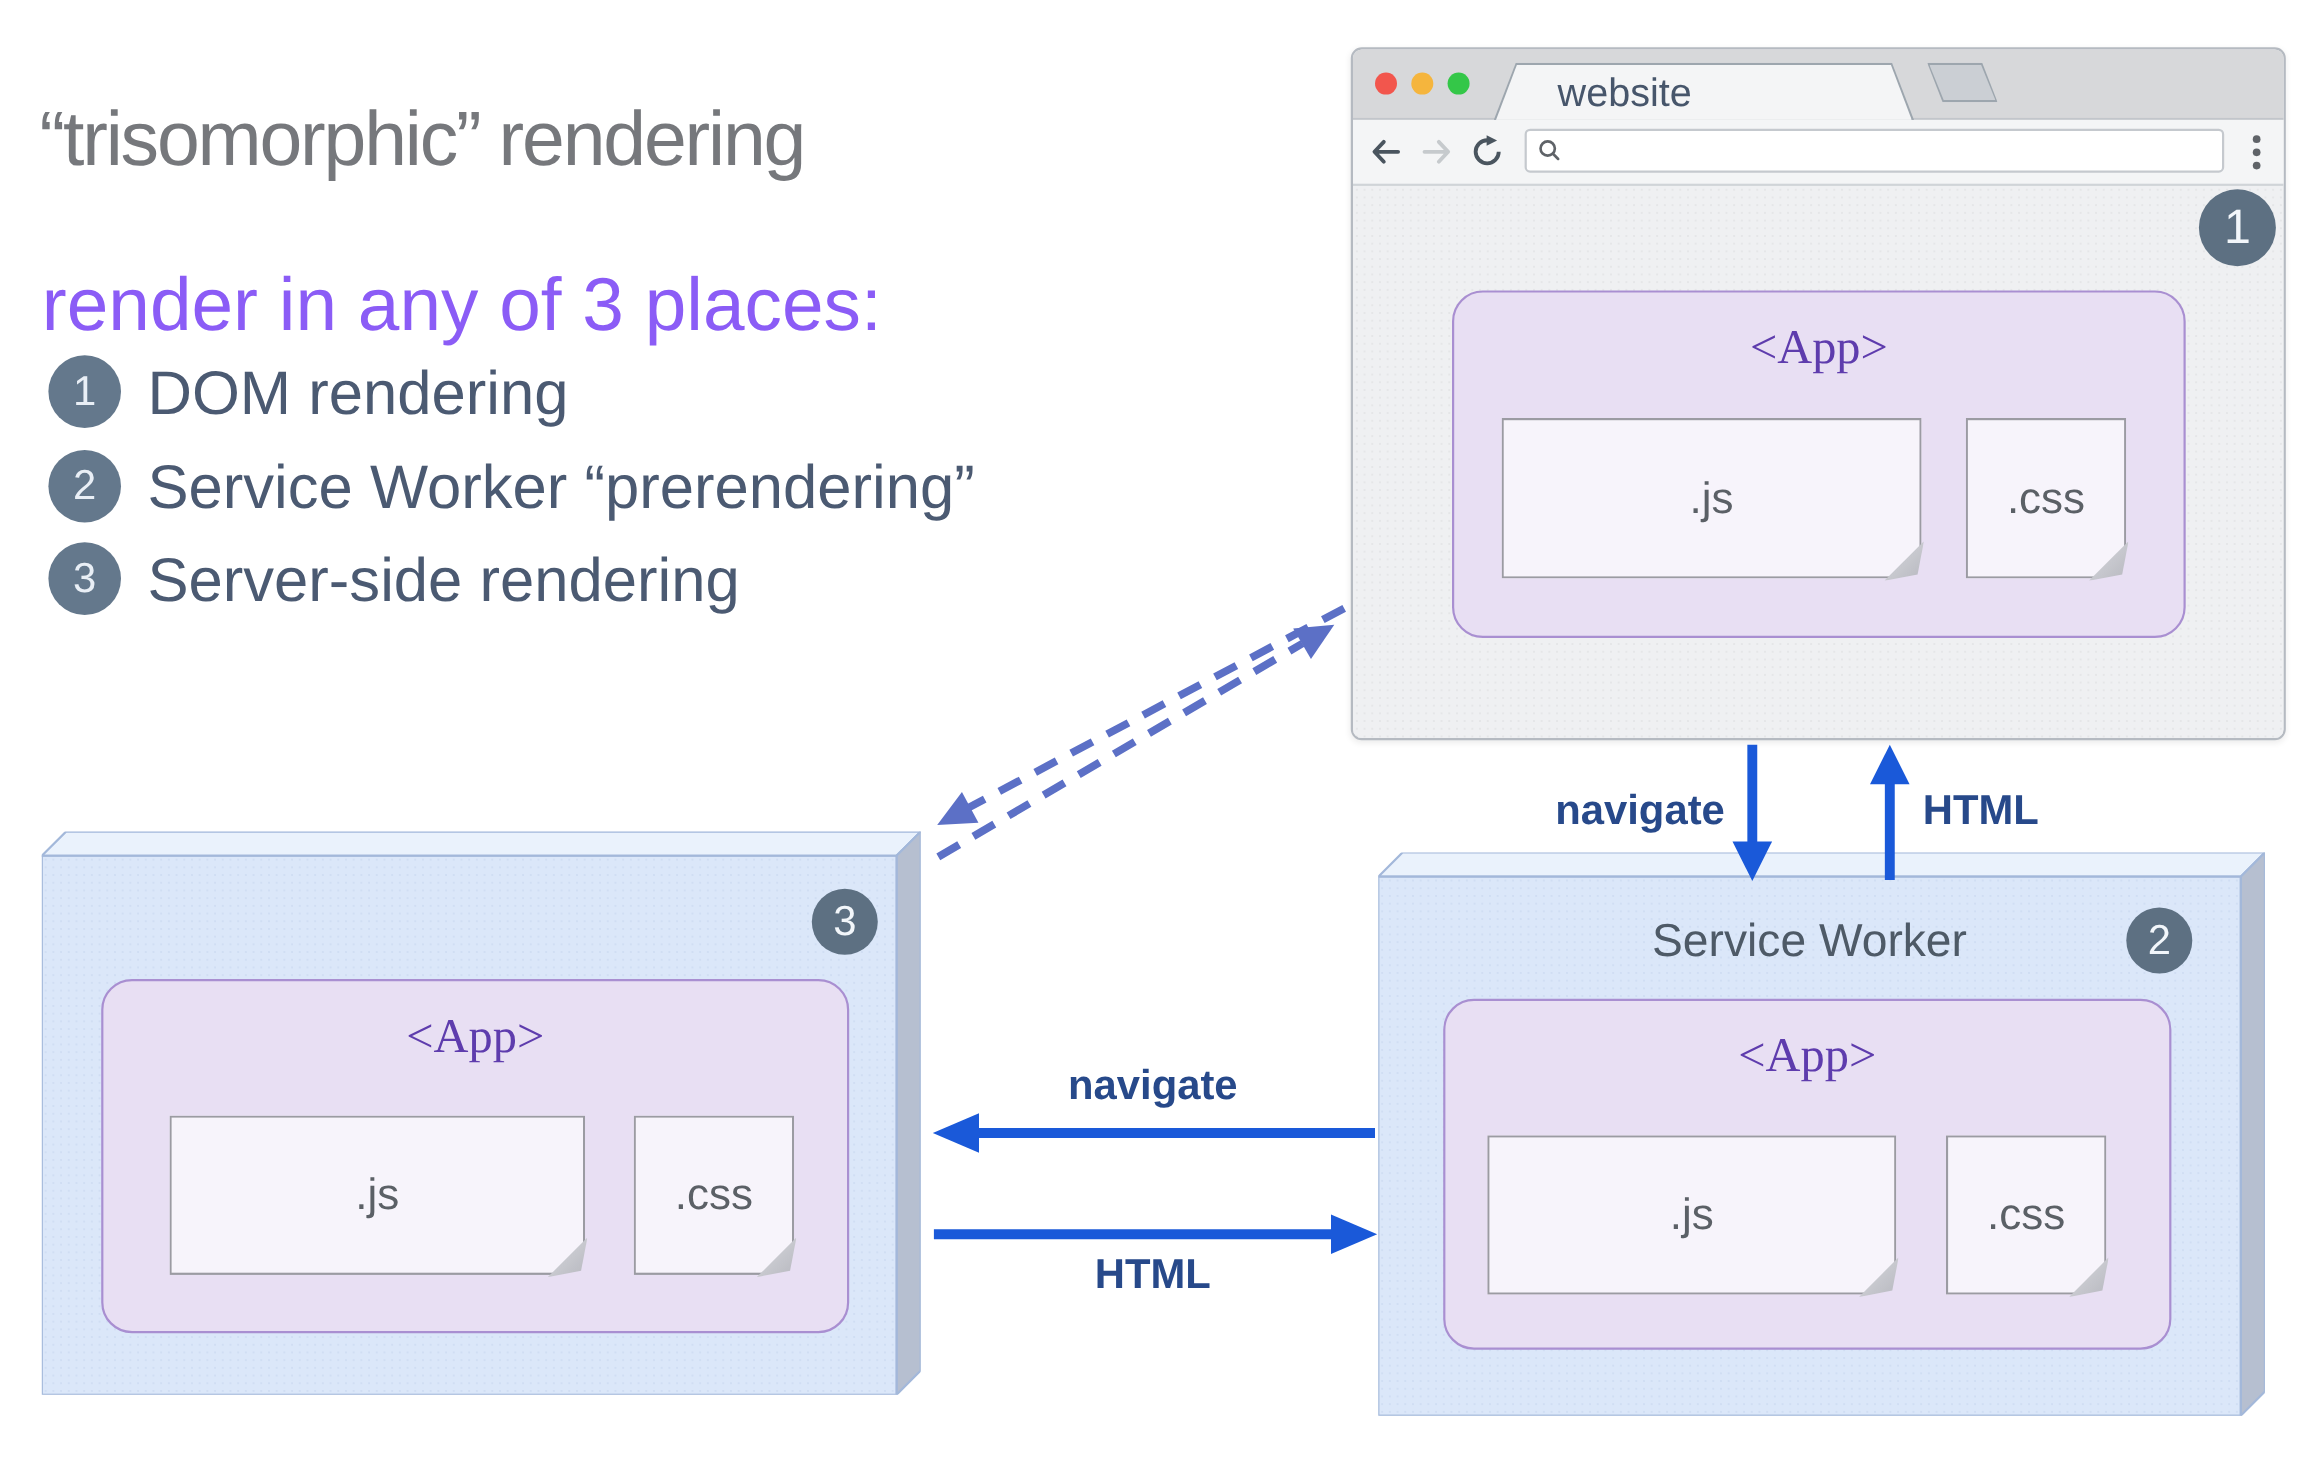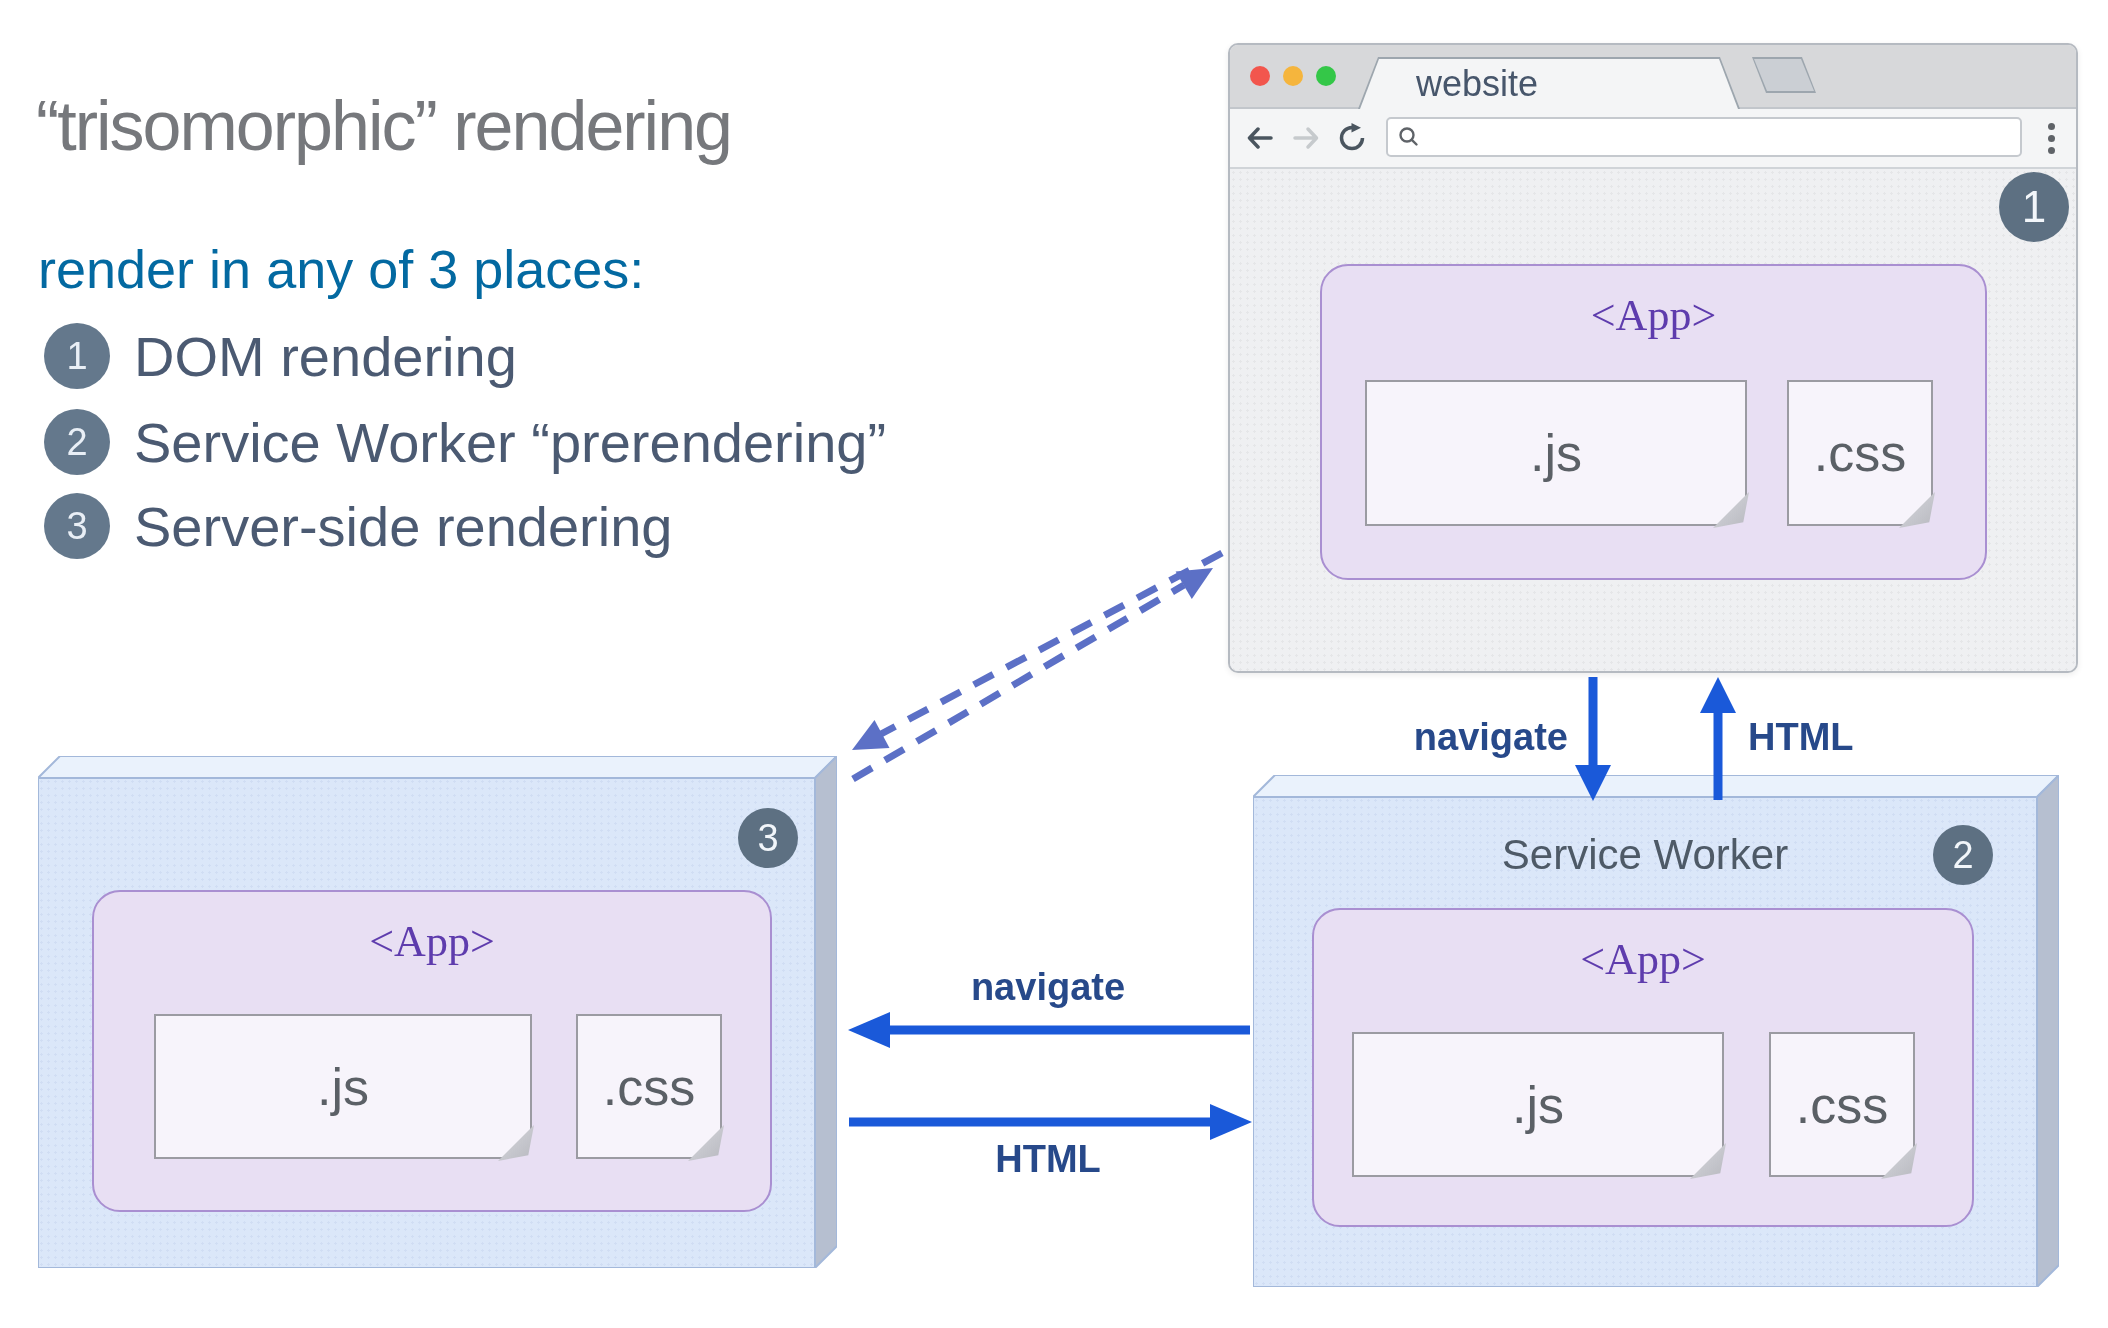--- a/index.html
+++ b/index.html
@@ -4,21 +4,21 @@
 <style>
   html,body { margin:0; padding:0; background:#ffffff; }
   .canvas {
     position:relative; width:2108px; height:1328px; background:#ffffff;
     font-family:"Liberation Sans", sans-serif; overflow:hidden;
   }
   .abs { position:absolute; }
 
   
   .title { left:36px; top:86px; font-size:70px; letter-spacing:-2px; color:#76787c; white-space:nowrap; }
-  .subtitle { left:38px; top:238px; font-size:54px; color:#0369a1; white-space:nowrap; }
+  .subtitle { left:38px; top:238px; font-size:68px; color:#8b5cf6; white-space:nowrap; }
   .legend-item { left:44px; display:flex; align-items:center; gap:24px; height:68px; }
   .legend-num {
     width:66px; height:66px; border-radius:50%; background:#64788c; color:#e9eff6;
     font-size:38px; display:flex; align-items:center; justify-content:center; flex:0 0 66px;
   }
   .legend-label { font-size:56px; color:#4b5a72; white-space:nowrap; }
 
   
   .browser {
     left:1228px; top:43px; width:850px; height:630px; box-sizing:border-box;
@@ -64,21 +64,21 @@
   .badge.small { width:60px; height:60px; font-size:38px; }
 
   
   .appbox { position:absolute; background:#e8dff3; border:2px solid #a98fd1; border-radius:28px; box-sizing:border-box; }
   .app-title { position:absolute; left:0; right:0; top:24px; text-align:center;
     font-size:44px; color:#5e3cad;font-family:Liberation Serif, serif; }
   .filewrap { position:absolute; }
   .file { position:absolute; inset:0; background:#f7f4fb; border:2px solid #9b9ba2; box-sizing:border-box;
     clip-path:polygon(0 0, 100% 0, 100% calc(100% - 30px), calc(100% - 30px) 100%, 0 100%); }
   .file-label { position:absolute; inset:0; display:flex; align-items:center; justify-content:center;
-    font-size:52px; color:#5b6066; }
+    font-size:40px; color:#5b6066; }
   .fold { position:absolute; right:-2px; bottom:-2px; width:36px; height:36px;
     background:linear-gradient(135deg,#d9dadf 0%,#b7b8bf 100%);
     clip-path:polygon(0 100%, 100% 0, 84% 84%); filter:drop-shadow(-1px -1px 0 #a3a3ab); }
 
   
   .box3d { z-index:2; }
   .box3d svg.faces { position:absolute; left:0; top:0; }
   .face-content { position:absolute; left:0; top:22px;
     background-image:radial-gradient(rgba(110,140,190,0.10) 1.3px, transparent 1.3px);
     background-size:7px 7px; }

